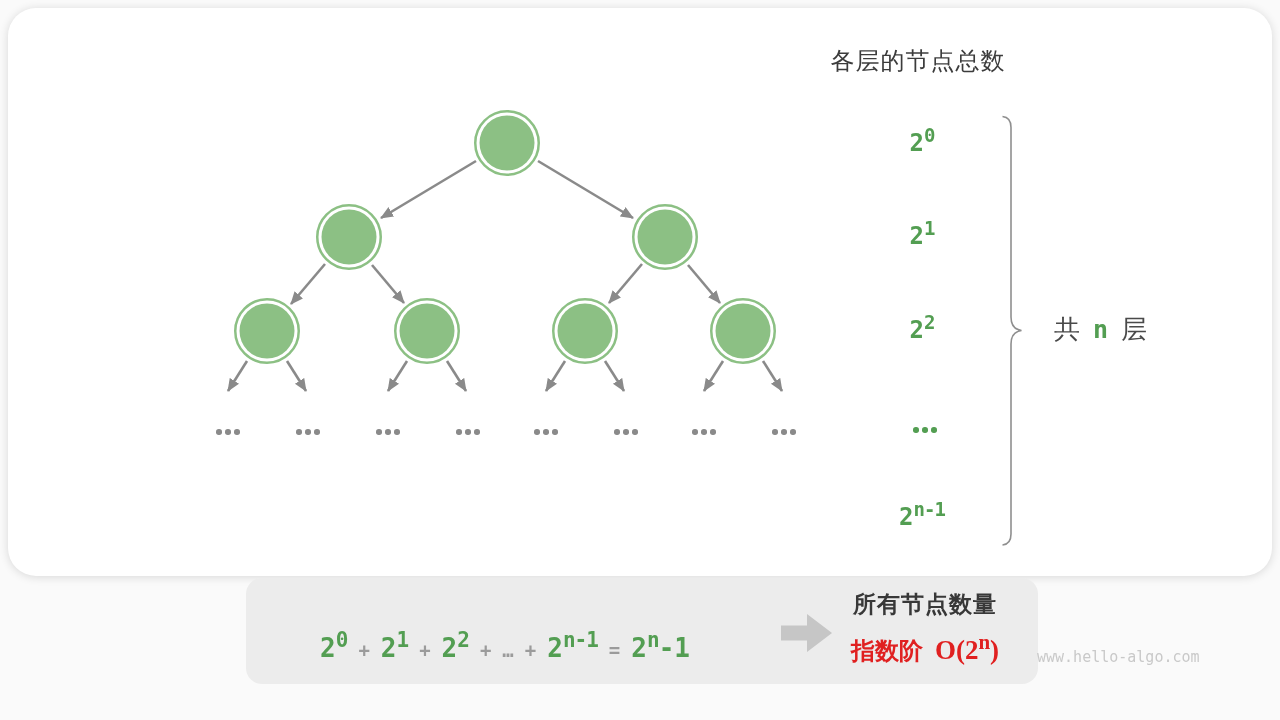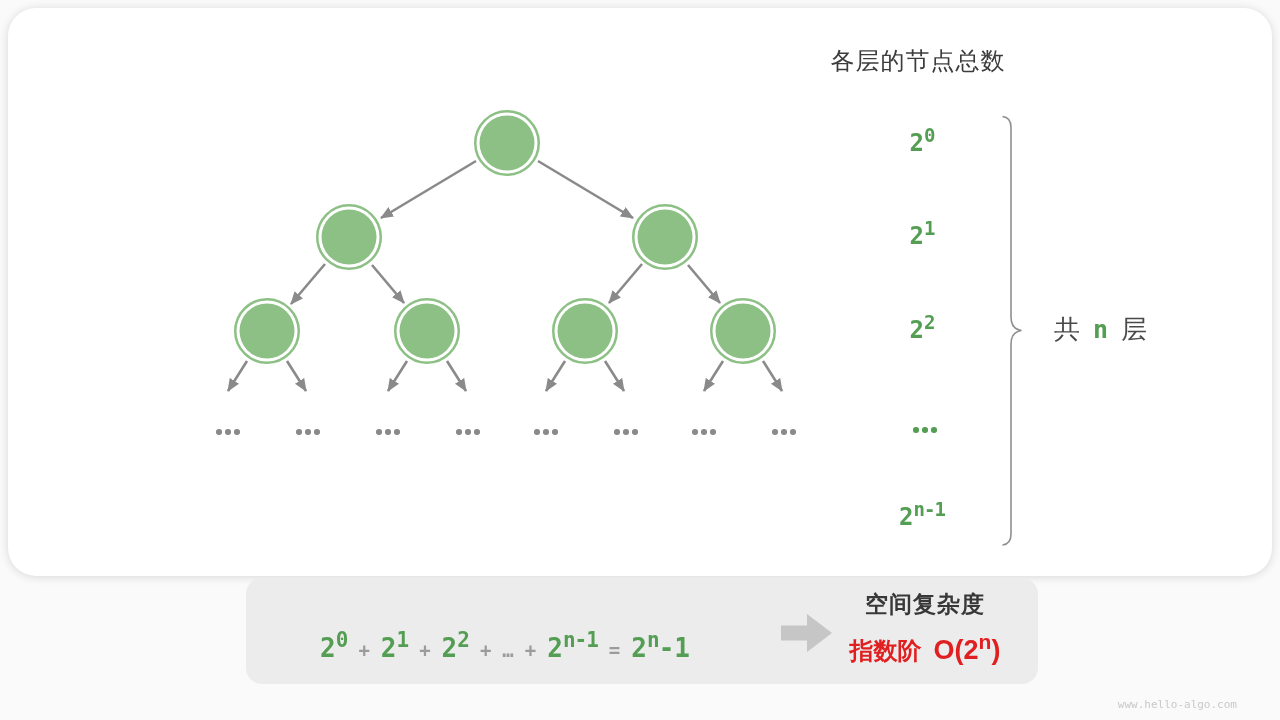--- a/index.html
+++ b/index.html
@@ -46,24 +46,24 @@
   #summary-right-title{left:790px;top:589px;width:270px;text-align:center;
     font-size:23px;font-weight:700;color:#383838;letter-spacing:1px;}
   #formula{left:258px;top:633px;width:494px;display:flex;justify-content:center;
     align-items:baseline;gap:11px;font-family:"DejaVu Sans Mono",monospace;
     font-weight:bold;font-size:26px;color:var(--text-green);line-height:30px;}
   #formula .exp{display:inline-block;transform:translateY(-10px);font-size:21px;letter-spacing:-1px;}
   #formula .op{font-size:19px;color:var(--op-gray);font-weight:bold;}
   #complexity-line{left:790px;top:635px;width:270px;display:flex;justify-content:center;
     align-items:baseline;gap:12px;color:var(--red);}
   #complexity-line .cjk{font-size:24px;font-weight:700;}
-  #complexity-line .expr{font-family:Liberation Sans, sans-serif;font-weight:bold;font-size:27px;}
+  #complexity-line .expr{font-family:Liberation Serif, serif;font-weight:bold;font-size:27px;}
   #complexity-line .expr .exp{display:inline-block;transform:translateY(-10px);font-size:21px;}
-  #watermark{left:1037px;top:698px;width:200px;text-align:right;
-    font-family:"DejaVu Sans Mono",monospace;font-size:11px;color:var(--watermark-gray);}
+  #watermark{left:1037px;top:648px;width:200px;
+    font-family:"DejaVu Sans Mono",monospace;font-size:15px;color:var(--watermark-gray);}
   
   #overlay{position:absolute;left:0;top:0;width:1280px;height:720px;pointer-events:none;}
   .edge{stroke:var(--edge-gray);stroke-width:2.6px;fill:none;}
   .arrowhead{fill:var(--edge-gray);}
   .node-fill{fill:var(--node-green);}
   .node-ring{fill:none;stroke:var(--node-green);stroke-width:2.5px;}
   .brace{fill:none;stroke:var(--brace-gray);stroke-width:1.6px;}
   .flow-arrow{fill:var(--flow-arrow);}
 </style>
 </head>
@@ -138,21 +138,21 @@
     <span><span>2</span><span class="exp">1</span></span>
     <span class="op">+</span>
     <span><span>2</span><span class="exp">2</span></span>
     <span class="op">+</span>
     <span class="op">…</span>
     <span class="op">+</span>
     <span><span>2</span><span class="exp">n-1</span></span>
     <span class="op">=</span>
     <span><span>2</span><span class="exp">n</span><span>-1</span></span>
   </div>
-  <div id="summary-right-title" class="abs">空间复杂度</div>
+  <div id="summary-right-title" class="abs">所有节点数量</div>
   <div id="complexity-line" class="abs">
     <span class="cjk">指数阶</span>
     <span class="expr"><span>O(2</span><span class="exp">n</span><span>)</span></span>
   </div>
 
   <div id="watermark" class="abs">www.hello-algo.com</div>
 
   <svg id="overlay" viewBox="0 0 1280 720">
     <defs>
       <marker id="arrow" markerUnits="userSpaceOnUse" markerWidth="14" markerHeight="12" refX="12" refY="5.5" orient="auto">

